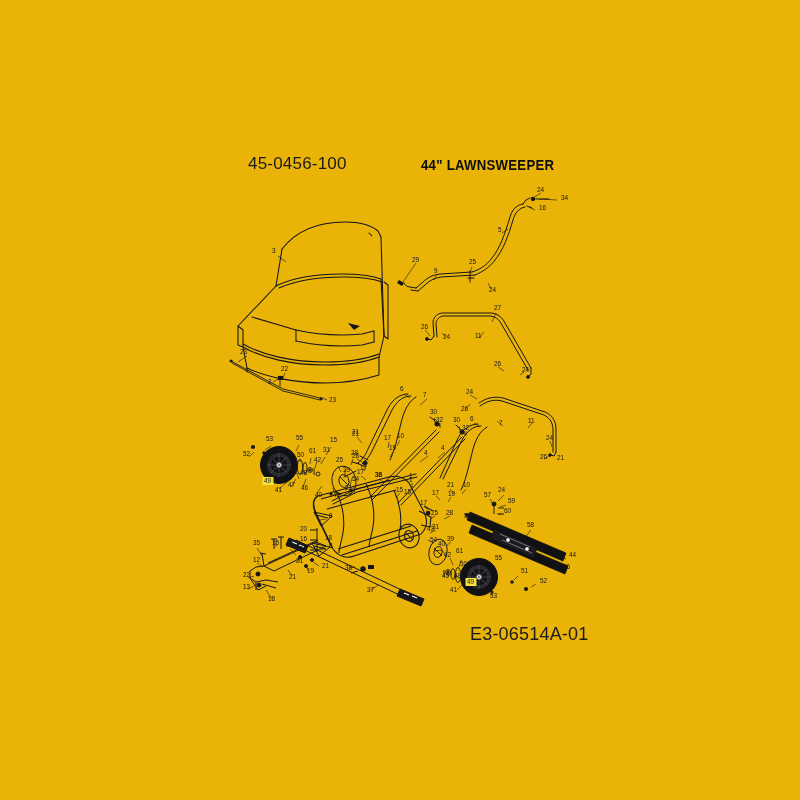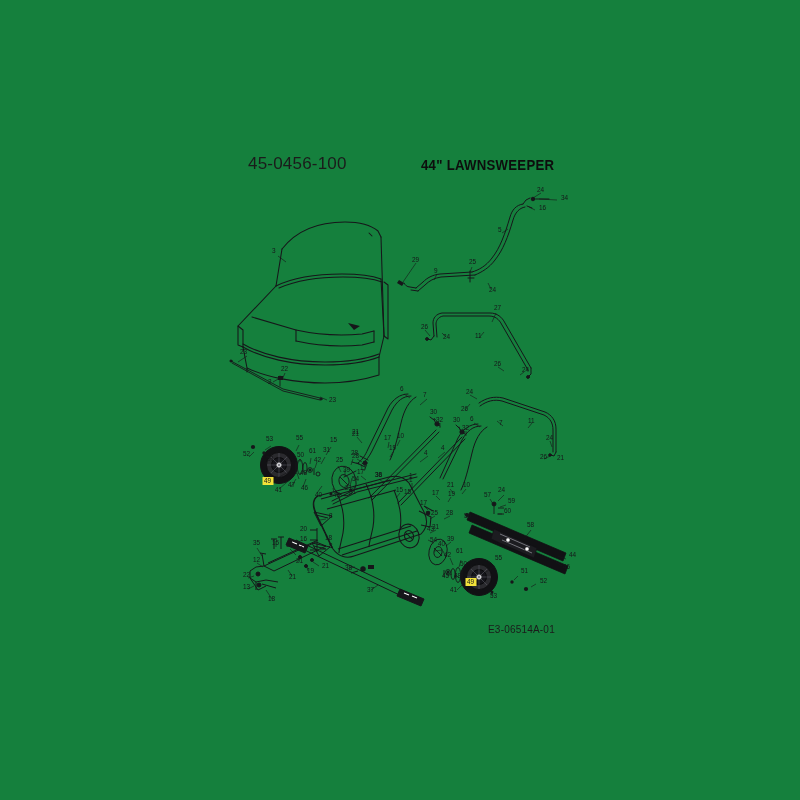--- a/index.html
+++ b/index.html
@@ -11,21 +11,21 @@
     width: 800px;
     height: 800px;
     font-family: "Liberation Sans", sans-serif;
     position: relative;
     overflow: hidden;
   }
   #page {
     position: relative;
     width: 800px;
     height: 800px;
-    background: #15803d;
+    background: #eab308;
   }
   .title-partno {
     position: absolute;
     left: 248px;
     top: 154px;
     font-family: "Liberation Sans", sans-serif;
     font-size: 17px;
     font-weight: 400;
     color: #1b1b1b;
     letter-spacing: 0.2px;
@@ -42,26 +42,25 @@
     letter-spacing: 0.3px;
     transform: scaleX(0.94);
     transform-origin: left center;
     white-space: nowrap;
   }
   .footer-code {
     position: absolute;
     left: 470px;
     top: 624px;
     font-family: "Liberation Sans", sans-serif;
-    font-size: 10px;
+    font-size: 18px;
     font-weight: 400;
     color: #1b1b1b;
     letter-spacing: 0.2px;
     white-space: nowrap;
-    margin-left: 18px;
   }
   svg#diagram {
     position: absolute;
     left: 0;
     top: 0;
     width: 800px;
     height: 800px;
   }
   .cal {
     font-family: "Liberation Sans", sans-serif;

